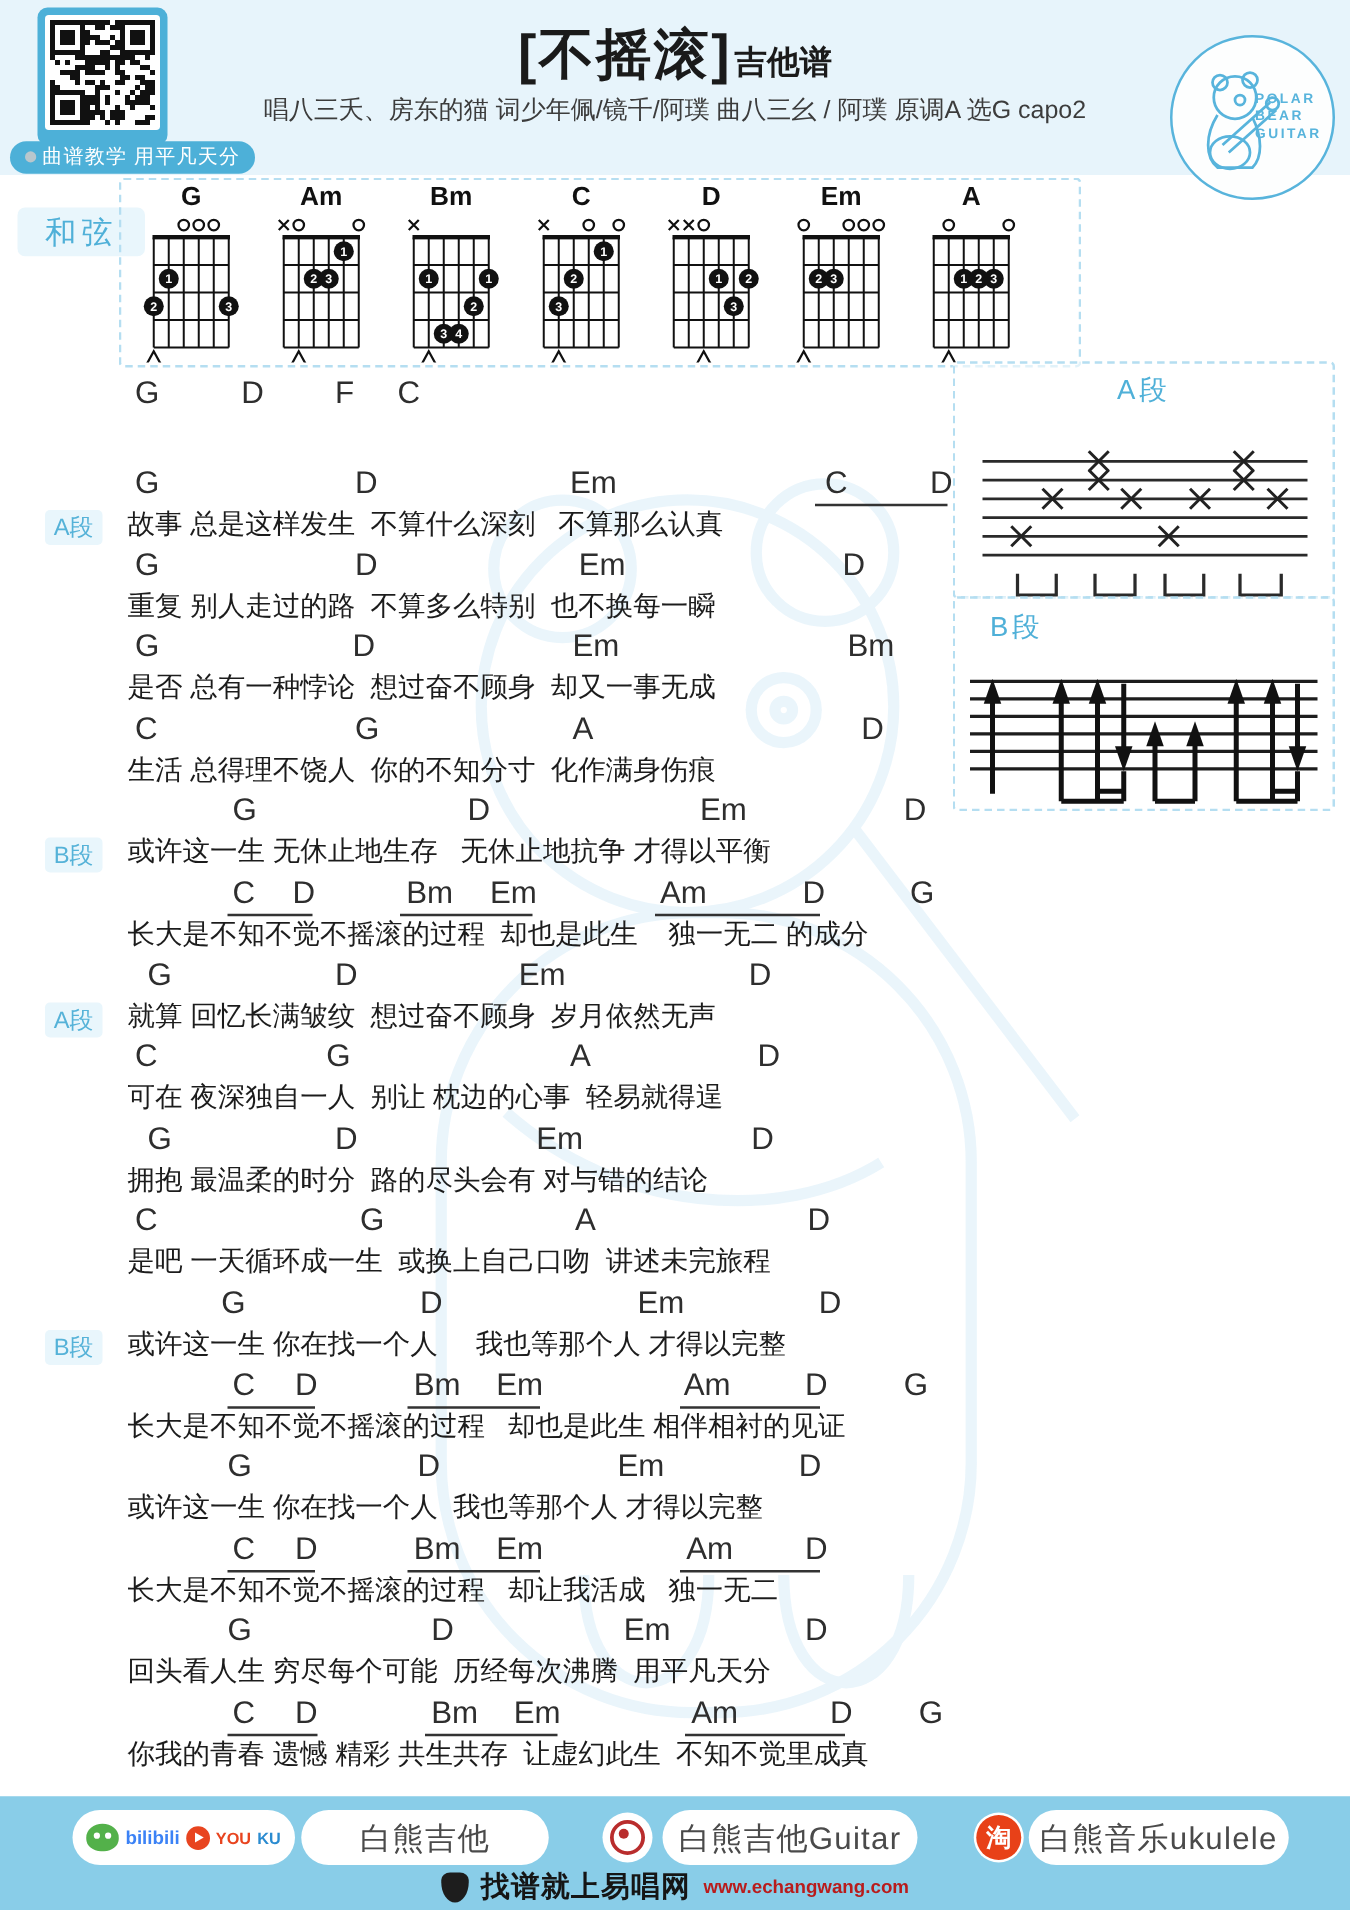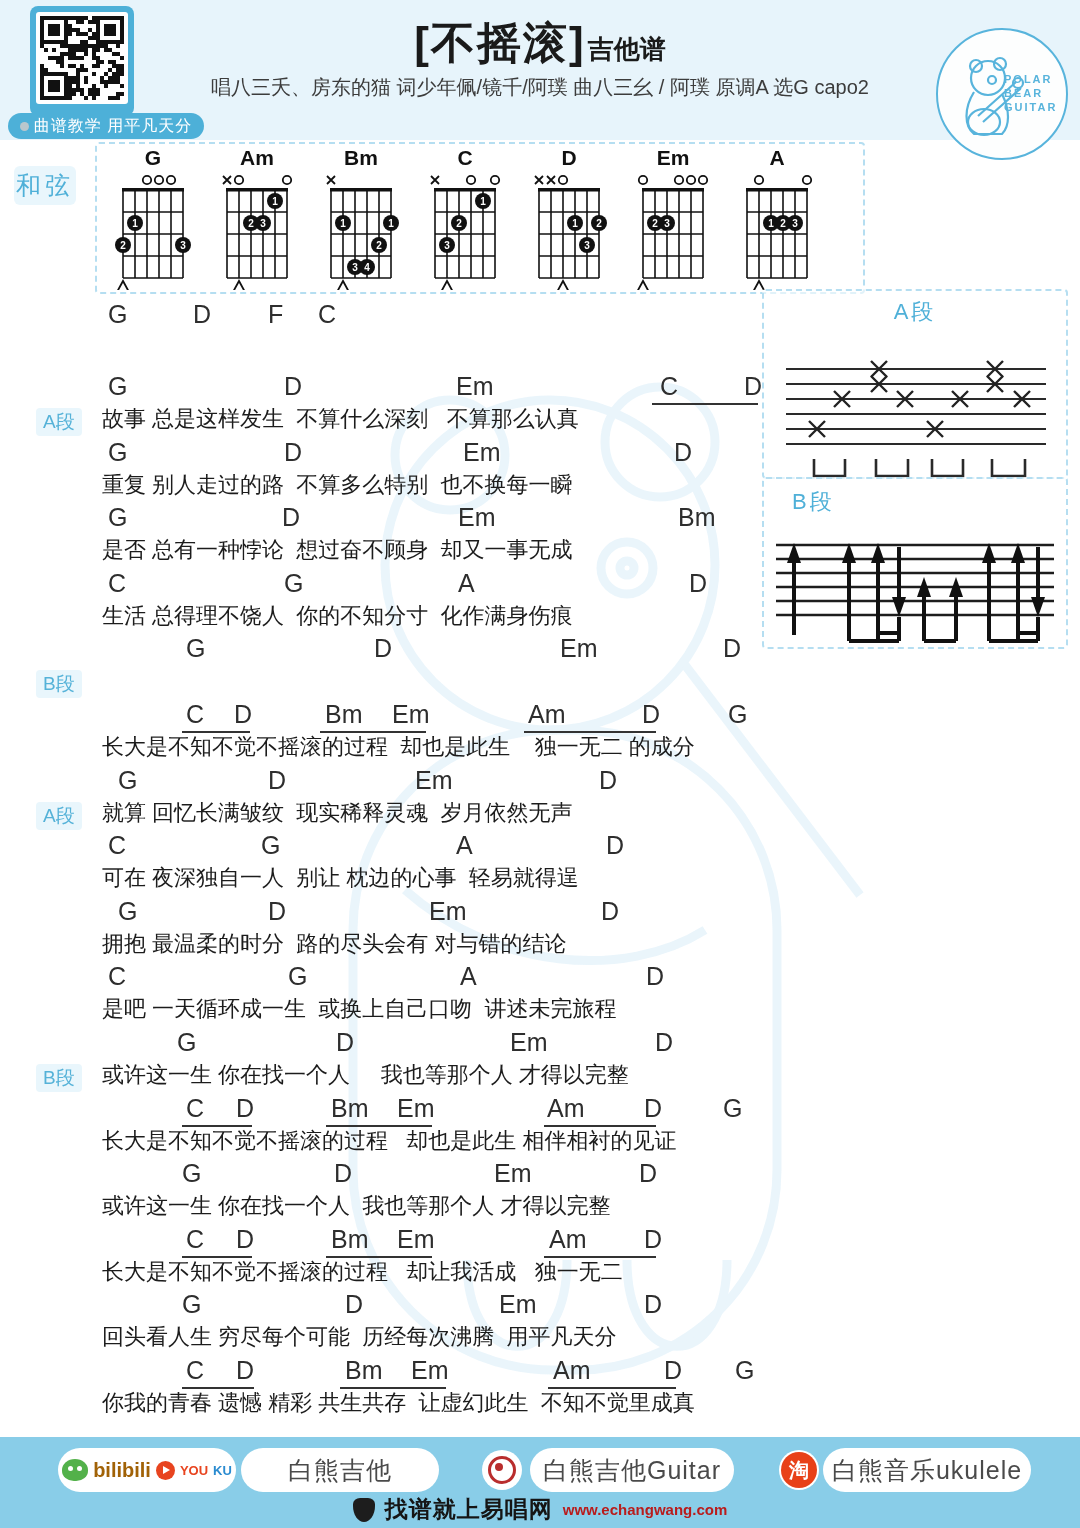--- a/index.html
+++ b/index.html
@@ -17,21 +17,21 @@
   #title-main{font-size:44px;font-weight:bold;color:#1a1a1a;letter-spacing:2px;}
   #title-sub{font-size:26px;font-weight:bold;color:#1a1a1a;margin-left:2px;}
   #credits{position:absolute;left:0;top:74px;width:1080px;text-align:center;font-size:20px;color:#3c3c3c;}
   
   #logo{position:absolute;left:936px;top:28px;width:128px;height:128px;border:2px solid #58b4dc;
         border-radius:50%;background:#fdfefe;}
   #logo-text{position:absolute;left:66px;top:42px;font-size:11px;font-weight:bold;color:#58b4dc;
         letter-spacing:2px;line-height:14px;}
   
   #chords-label{position:absolute;left:14px;top:166px;font-size:25px;color:#4fb0d8;background:#e9f6fc;
-        padding:3px 2px;border-radius:6px;letter-spacing:4px;}
+        padding:3px 22px;border-radius:6px;letter-spacing:4px;}
   #chords-box{position:absolute;left:95px;top:142px;width:766px;height:148px;border:2px dashed #b5def1;border-radius:4px;}
   .cdiag{position:absolute;top:2px;width:96px;height:144px;}
   .cdiag .cname{text-align:center;font-size:21px;font-weight:bold;color:#111;height:22px;}
   
   #lyrics{position:absolute;left:100px;top:0;width:760px;height:1430px;}
   .line{position:absolute;left:0;width:760px;height:66px;}
   .chord{position:absolute;top:0;font-size:25px;color:#2e2e2e;}
   .ul{position:absolute;top:31px;border-top:2px solid #333;height:0;}
   .lyr{position:absolute;left:2px;top:32px;font-size:22px;color:#1c1c1c;white-space:pre;}
   .badge{position:absolute;left:-64px;top:36px;font-size:19px;color:#55b2d8;background:#e9f6fc;
@@ -52,21 +52,21 @@
   #pill1{left:241px;width:198px;}
   #pill2{left:530px;width:204px;}
   #pill3{left:823px;width:208px;}
   .icon-circle{position:absolute;top:13px;width:40px;height:40px;background:#fff;border-radius:50%;
         display:flex;align-items:center;justify-content:center;}
   #weibo-circle{left:482px;}
   #tao-circle{left:779px;}
   #wechat-icon{width:26px;height:22px;background:#53b14a;border-radius:55% 55% 50% 50%;position:relative;}
   #wechat-icon::after{content:"";position:absolute;left:6px;top:7px;width:5px;height:5px;border-radius:50%;
         background:#fff;box-shadow:9px 0 0 #fff;}
-  .bili-text{font-size:20px;font-weight:bold;color:#a16207;}
+  .bili-text{font-size:15px;font-weight:bold;color:#3b82f6;}
   #youku-circle{width:19px;height:19px;border-radius:50%;background:#e8441f;display:inline-flex;
         align-items:center;justify-content:center;}
   #youku-circle::after{content:"";width:0;height:0;border-left:7px solid #fff;border-top:4.5px solid transparent;
         border-bottom:4.5px solid transparent;margin-left:2px;}
   .youku-a{font-size:13px;font-weight:bold;color:#e8441f;}
   .youku-b{font-size:13px;font-weight:bold;color:#2a8bd0;}
   #weibo-glyph{width:22px;height:22px;border:3px solid #b92d2d;border-radius:50%;position:relative;}
   #weibo-glyph::after{content:"";position:absolute;left:4px;top:4px;width:8px;height:8px;border-radius:50%;background:#b92d2d;}
   #tao-glyph{width:36px;height:36px;border-radius:50%;background:#e84118;color:#fff;font-size:20px;
         font-weight:bold;display:flex;align-items:center;justify-content:center;}
@@ -480,41 +480,42 @@
         <span class="chord" style="left: 358px;">A</span>
         <span class="chord" style="left: 589px;">D</span>
         <div class="lyr">生活 总得理不饶人  你的不知分寸  化作满身伤痕</div>
       </div>
       <div class="line" style="top: 634px;">
         <div class="badge">B段</div>
         <span class="chord" style="left: 86px;">G</span>
         <span class="chord" style="left: 274px;">D</span>
         <span class="chord" style="left: 460px;">Em</span>
         <span class="chord" style="left: 623px;">D</span>
+        <div class="lyr">或许这一生 无休止地生存   无休止地抗争 才得以平衡</div>
       </div>
       <div class="line" style="top: 700px;">
         <span class="chord" style="left: 86px;">C</span>
         <span class="chord" style="left: 134px;">D</span>
         <span class="chord" style="left: 225px;">Bm</span>
         <span class="chord" style="left: 292px;">Em</span>
         <span class="chord" style="left: 428px;">Am</span>
         <span class="chord" style="left: 542px;">D</span>
         <span class="chord" style="left: 628px;">G</span>
         <div class="ul" style="left: 82px; width: 68px;"></div>
         <div class="ul" style="left: 220px; width: 106px;"></div>
         <div class="ul" style="left: 424px; width: 132px;"></div>
         <div class="lyr">长大是不知不觉不摇滚的过程  却也是此生    独一无二 的成分</div>
       </div>
       <div class="line" style="top: 766px;">
         <div class="badge">A段</div>
         <span class="chord" style="left: 18px;">G</span>
         <span class="chord" style="left: 168px;">D</span>
         <span class="chord" style="left: 315px;">Em</span>
         <span class="chord" style="left: 499px;">D</span>
-        <div class="lyr">就算 回忆长满皱纹  现实稀释灵魂  岁月依然无声</div>
+        <div class="lyr">就算 回忆长满皱纹  想过奋不顾身  岁月依然无声</div>
       </div>
       <div class="line" style="top: 831px;">
         <span class="chord" style="left: 8px;">C</span>
         <span class="chord" style="left: 161px;">G</span>
         <span class="chord" style="left: 356px;">A</span>
         <span class="chord" style="left: 506px;">D</span>
         <div class="lyr">可在 夜深独自一人  别让 枕边的心事  轻易就得逞</div>
       </div>
       <div class="line" style="top: 897px;">
         <span class="chord" style="left: 18px;">G</span>

